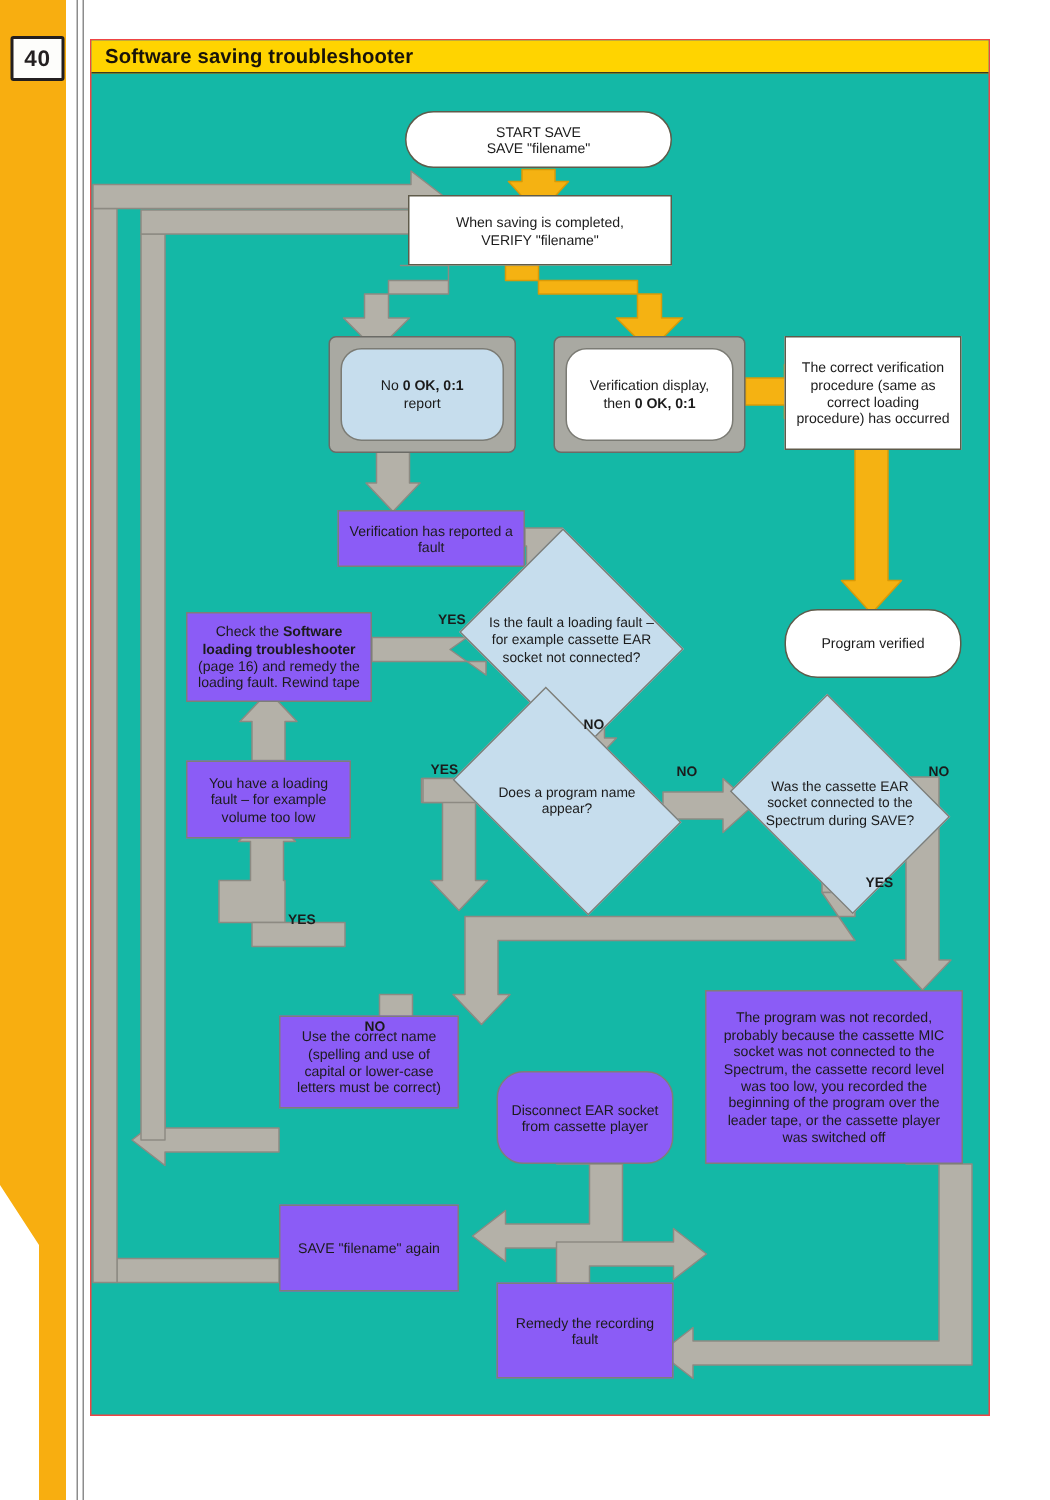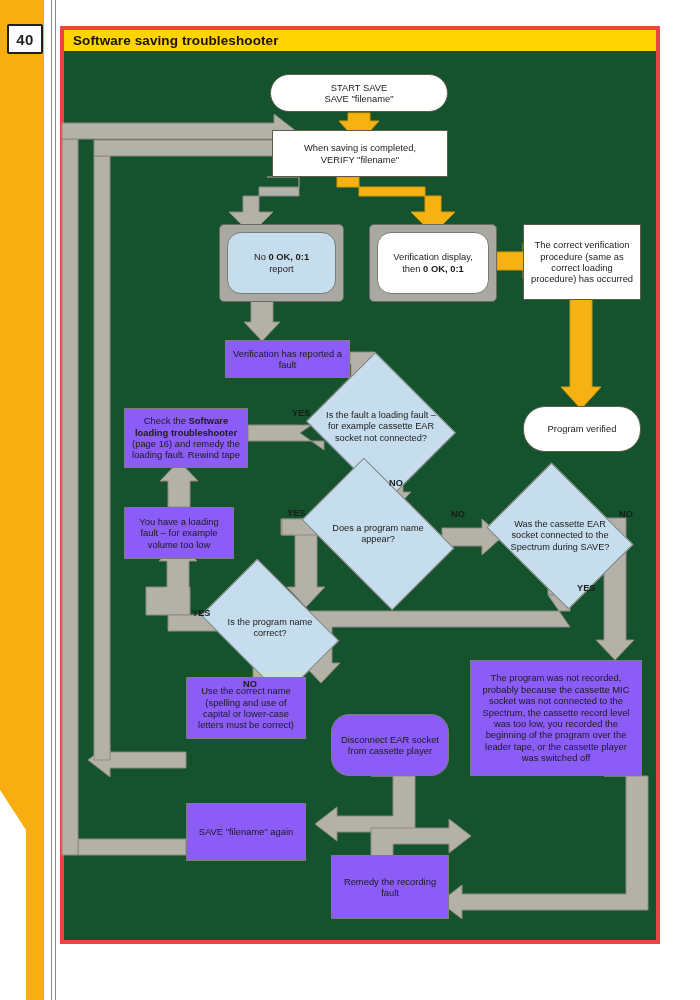--- a/index.html
+++ b/index.html
@@ -14,21 +14,21 @@
   .page-num{position:absolute;left:7px;top:24px;width:32px;height:26px;
      background:#fdfdfb;border:2px solid #231f20;border-radius:2px;
      display:flex;align-items:center;justify-content:center;
      font-size:15px;font-weight:bold;color:#231f20;letter-spacing:.5px;}
 
   
   .rule{position:absolute;top:0;width:1px;height:1000px;background:#8c8c8c;}
 
   
   .panel{position:absolute;left:60px;top:26px;width:600px;height:918px;
-         background:#14532d;border:4px solid #ef4444;box-sizing:border-box;}
+         background:#14b8a6;border:1px solid #ef4444;box-sizing:border-box;}
   .panel-head{position:absolute;left:0;top:0;width:100%;height:22px;
          background:#ffd400;border-bottom:1px solid #3d3a22;box-sizing:border-box;}
   .panel-head span{position:absolute;left:9px;top:3px;font-size:13.5px;
          font-weight:bold;color:#18130a;letter-spacing:.1px;}
 
   
   .node{position:absolute;box-sizing:border-box;
         display:flex;align-items:center;justify-content:center;text-align:center;
         font-size:9.4px;line-height:1.22;color:#1b1b1b;padding:3px 5px;z-index:6;}
   .proc{background:#8b5cf6;border:1px solid #7e7e78;}
@@ -184,24 +184,20 @@
   <div class="dia" style="left:314px;top:490px;width:128px;height:88px;">
     <div class="shape"></div>
     <div class="txt">Does a program name appear?</div>
   </div>
 
   <div class="dia" style="left:502px;top:490px;width:116px;height:92px;">
     <div class="shape"></div>
     <div class="txt">Was the cassette EAR socket connected to the Spectrum during SAVE?</div>
   </div>
 
-  <div class="dia" style="left:212px;top:588px;width:116px;height:80px;">
-    <div class="shape"></div>
-    <div class="txt">Is the program name correct?</div>
-  </div>
 
   <div class="node proc" style="left:186px;top:677px;width:120px;height:62px;">Use the correct name (spelling and use of capital or lower-case letters must be correct)</div>
 
   <div class="node proc" style="left:331px;top:714px;width:118px;height:62px;border-radius:18px;">Disconnect EAR socket from cassette player</div>
 
   <div class="node proc" style="left:470px;top:660px;width:172px;height:116px;">The program was not recorded, probably because the cassette MIC socket was not connected to the Spectrum, the cassette record level was too low, you recorded the beginning of the program over the leader tape, or the cassette player was switched off</div>
 
   <div class="node proc" style="left:186px;top:803px;width:120px;height:58px;">SAVE "filename" again</div>
 
   <div class="node proc" style="left:331px;top:855px;width:118px;height:64px;">Remedy the recording fault</div>

